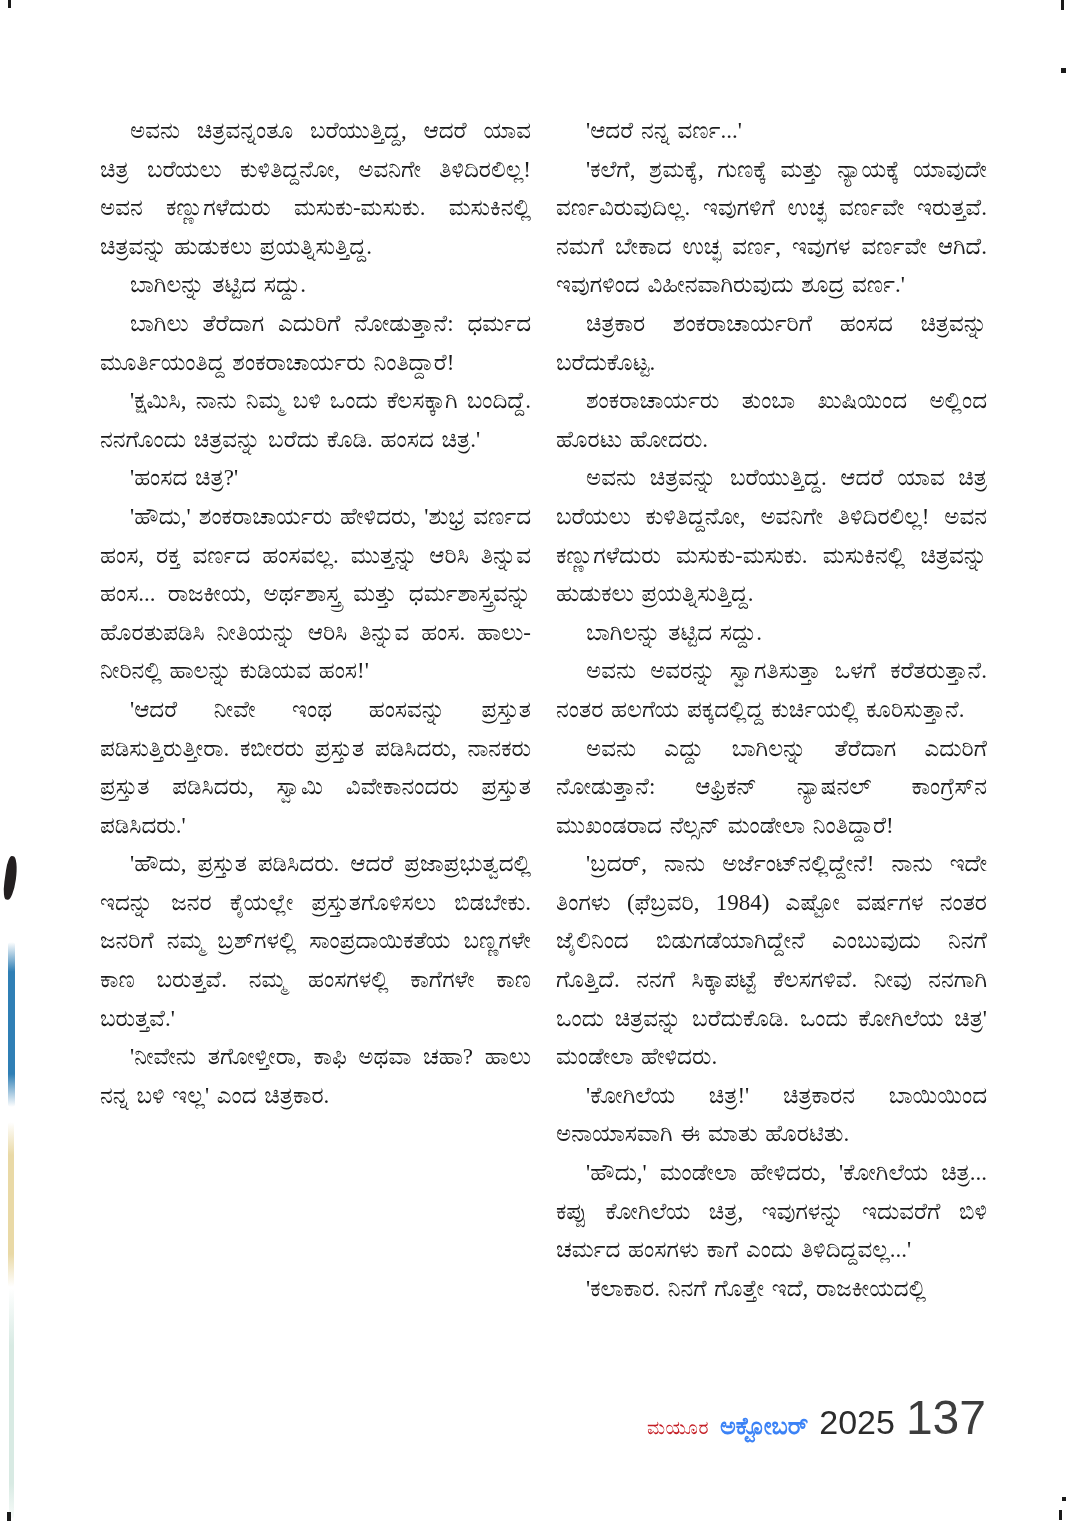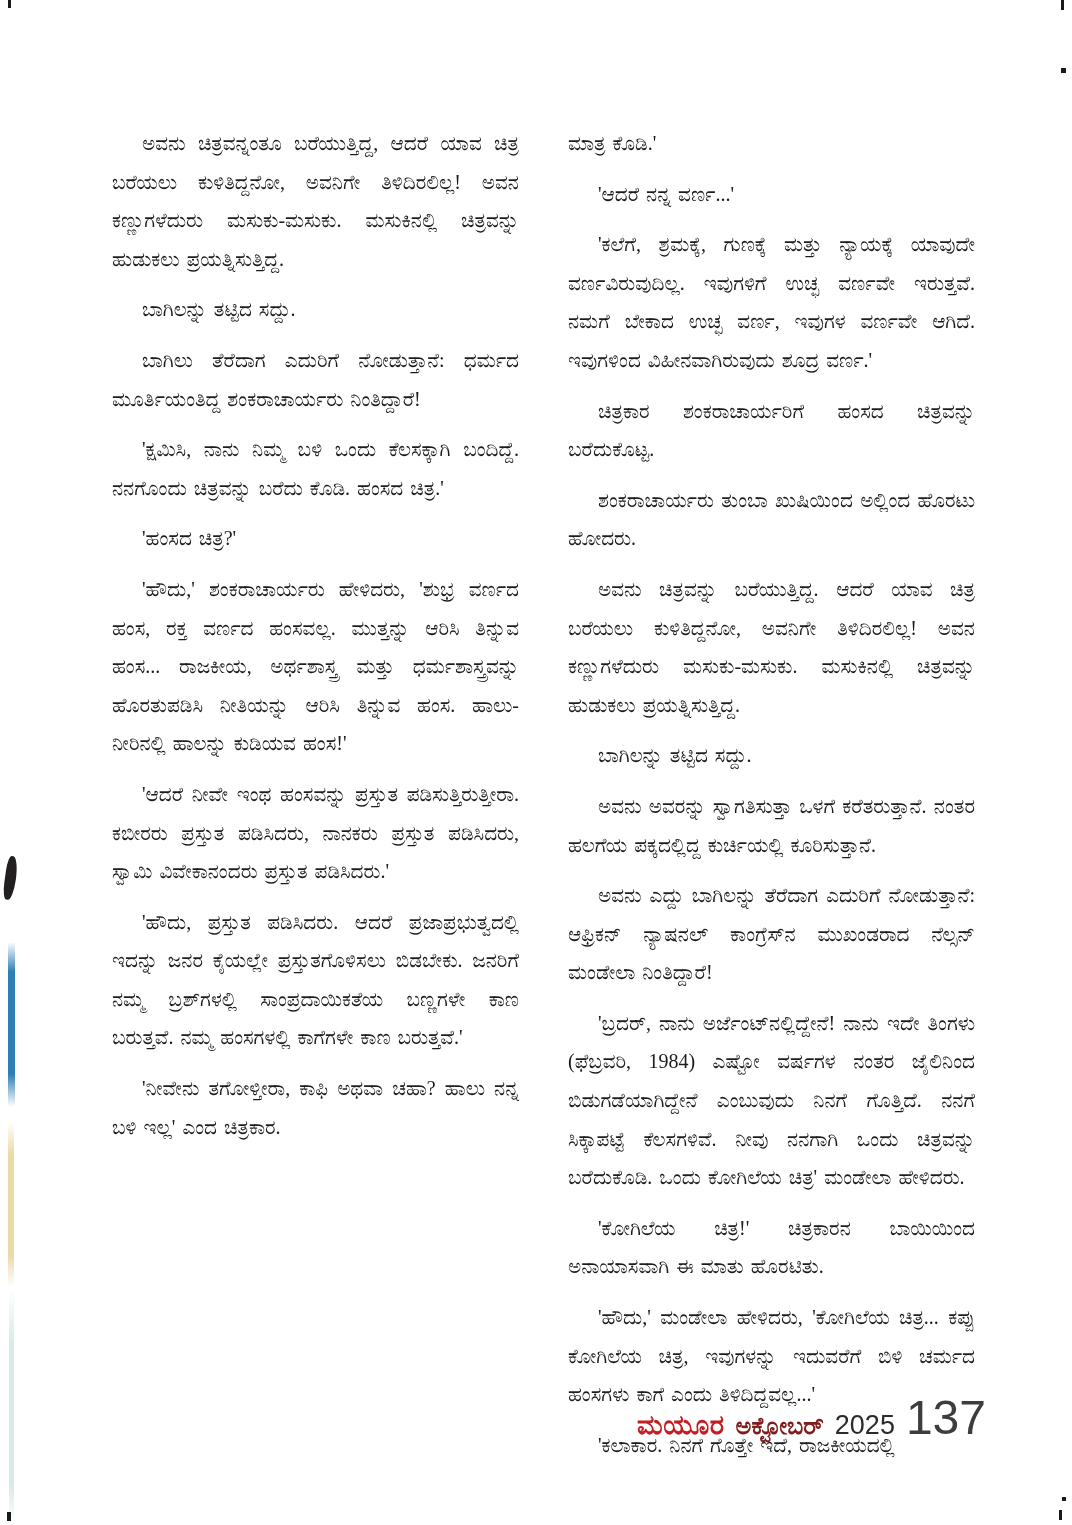--- a/index.html
+++ b/index.html
@@ -17,50 +17,50 @@
     color:var(--text-color);
   }
   .column{
     position:absolute;
     top:112px;
     width:431px;
   }
   .column-left{left:100px;}
   .column-right{left:556px;}
   .column p{
-    margin:12px;
-    font-size:20px;
+    margin:0;
+    font-size:23px;
     line-height:38.6px;
     text-align:justify;
     text-indent:30px;
     word-spacing:2px;
   }
   .column p.no-indent{text-indent:0;}
   .footer{
     position:absolute;
     top:1390px;
     right:86px;
     display:flex;
     align-items:baseline;
     gap:11px;
     white-space:nowrap;
   }
   .magazine-name{
     color:var(--accent);
-    font-weight:bold;
-    font-size:27px;
+    font-weight:normal;
+    font-size:19px;
     letter-spacing:0.5px;
   }
   .footer-month{
     font-size:24px;
     font-weight:bold;
-    color:#7f1d1d;
+    color:#3b82f6;
   }
   .footer-year{
-    font-size:27px;
+    font-size:34px;
     color:#2b2b2b;
     font-family:"Liberation Sans","DejaVu Sans",sans-serif;
   }
   .footer-page-number{
     font-size:48px;
     color:#3d3d3d;
     font-family:"Liberation Sans","DejaVu Sans",sans-serif;
   }
   
   .edge-strip{position:absolute;border-radius:3px;}
@@ -101,21 +101,20 @@
     <p>ಬಾಗಿಲು ತೆರೆದಾಗ ಎದುರಿಗೆ ನೋಡುತ್ತಾನೆ: ಧರ್ಮದ ಮೂರ್ತಿಯಂತಿದ್ದ ಶಂಕರಾಚಾರ್ಯರು ನಿಂತಿದ್ದಾರೆ!</p>
     <p>'ಕ್ಷಮಿಸಿ, ನಾನು ನಿಮ್ಮ ಬಳಿ ಒಂದು ಕೆಲಸಕ್ಕಾಗಿ ಬಂದಿದ್ದೆ. ನನಗೊಂದು ಚಿತ್ರವನ್ನು ಬರೆದು ಕೊಡಿ. ಹಂಸದ ಚಿತ್ರ.'</p>
     <p>'ಹಂಸದ ಚಿತ್ರ?'</p>
     <p>'ಹೌದು,' ಶಂಕರಾಚಾರ್ಯರು ಹೇಳಿದರು, 'ಶುಭ್ರ ವರ್ಣದ ಹಂಸ, ರಕ್ತ ವರ್ಣದ ಹಂಸವಲ್ಲ. ಮುತ್ತನ್ನು ಆರಿಸಿ ತಿನ್ನುವ ಹಂಸ... ರಾಜಕೀಯ, ಅರ್ಥಶಾಸ್ತ್ರ ಮತ್ತು ಧರ್ಮಶಾಸ್ತ್ರವನ್ನು ಹೊರತುಪಡಿಸಿ ನೀತಿಯನ್ನು ಆರಿಸಿ ತಿನ್ನುವ ಹಂಸ. ಹಾಲು-ನೀರಿನಲ್ಲಿ ಹಾಲನ್ನು ಕುಡಿಯವ ಹಂಸ!'</p>
     <p>'ಆದರೆ ನೀವೇ ಇಂಥ ಹಂಸವನ್ನು ಪ್ರಸ್ತುತ ಪಡಿಸುತ್ತಿರುತ್ತೀರಾ. ಕಬೀರರು ಪ್ರಸ್ತುತ ಪಡಿಸಿದರು, ನಾನಕರು ಪ್ರಸ್ತುತ ಪಡಿಸಿದರು, ಸ್ವಾಮಿ ವಿವೇಕಾನಂದರು ಪ್ರಸ್ತುತ ಪಡಿಸಿದರು.'</p>
     <p>'ಹೌದು, ಪ್ರಸ್ತುತ ಪಡಿಸಿದರು. ಆದರೆ ಪ್ರಜಾಪ್ರಭುತ್ವದಲ್ಲಿ ಇದನ್ನು ಜನರ ಕೈಯಲ್ಲೇ ಪ್ರಸ್ತುತಗೊಳಿಸಲು ಬಿಡಬೇಕು. ಜನರಿಗೆ ನಮ್ಮ ಬ್ರಶ್‌ಗಳಲ್ಲಿ ಸಾಂಪ್ರದಾಯಿಕತೆಯ ಬಣ್ಣಗಳೇ ಕಾಣ ಬರುತ್ತವೆ. ನಮ್ಮ ಹಂಸಗಳಲ್ಲಿ ಕಾಗೆಗಳೇ ಕಾಣ ಬರುತ್ತವೆ.'</p>
     <p>'ನೀವೇನು ತಗೋಳ್ತೀರಾ, ಕಾಫಿ ಅಥವಾ ಚಹಾ? ಹಾಲು ನನ್ನ ಬಳಿ ಇಲ್ಲ' ಎಂದ ಚಿತ್ರಕಾರ.</p>
   </div>
 
   <div class="column column-right">
-    <p class="no-indent">ಮಾತ್ರ ಕೊಡಿ.'</p>
     <p>'ಆದರೆ ನನ್ನ ವರ್ಣ...'</p>
     <p>'ಕಲೆಗೆ, ಶ್ರಮಕ್ಕೆ, ಗುಣಕ್ಕೆ ಮತ್ತು ನ್ಯಾಯಕ್ಕೆ ಯಾವುದೇ ವರ್ಣವಿರುವುದಿಲ್ಲ. ಇವುಗಳಿಗೆ ಉಚ್ಛ ವರ್ಣವೇ ಇರುತ್ತವೆ. ನಮಗೆ ಬೇಕಾದ ಉಚ್ಛ ವರ್ಣ, ಇವುಗಳ ವರ್ಣವೇ ಆಗಿದೆ. ಇವುಗಳಿಂದ ವಿಹೀನವಾಗಿರುವುದು ಶೂದ್ರ ವರ್ಣ.'</p>
     <p>ಚಿತ್ರಕಾರ ಶಂಕರಾಚಾರ್ಯರಿಗೆ ಹಂಸದ ಚಿತ್ರವನ್ನು ಬರೆದುಕೊಟ್ಟ.</p>
     <p>ಶಂಕರಾಚಾರ್ಯರು ತುಂಬಾ ಖುಷಿಯಿಂದ ಅಲ್ಲಿಂದ ಹೊರಟು ಹೋದರು.</p>
     <p>ಅವನು ಚಿತ್ರವನ್ನು ಬರೆಯುತ್ತಿದ್ದ. ಆದರೆ ಯಾವ ಚಿತ್ರ ಬರೆಯಲು ಕುಳಿತಿದ್ದನೋ, ಅವನಿಗೇ ತಿಳಿದಿರಲಿಲ್ಲ! ಅವನ ಕಣ್ಣುಗಳೆದುರು ಮಸುಕು-ಮಸುಕು. ಮಸುಕಿನಲ್ಲಿ ಚಿತ್ರವನ್ನು ಹುಡುಕಲು ಪ್ರಯತ್ನಿಸುತ್ತಿದ್ದ.</p>
     <p>ಬಾಗಿಲನ್ನು ತಟ್ಟಿದ ಸದ್ದು.</p>
     <p>ಅವನು ಅವರನ್ನು ಸ್ವಾಗತಿಸುತ್ತಾ ಒಳಗೆ ಕರೆತರುತ್ತಾನೆ. ನಂತರ ಹಲಗೆಯ ಪಕ್ಕದಲ್ಲಿದ್ದ ಕುರ್ಚಿಯಲ್ಲಿ ಕೂರಿಸುತ್ತಾನೆ.</p>
     <p>ಅವನು ಎದ್ದು ಬಾಗಿಲನ್ನು ತೆರೆದಾಗ ಎದುರಿಗೆ ನೋಡುತ್ತಾನೆ: ಆಫ್ರಿಕನ್ ನ್ಯಾಷನಲ್ ಕಾಂಗ್ರೆಸ್‌ನ ಮುಖಂಡರಾದ ನೆಲ್ಸನ್ ಮಂಡೇಲಾ ನಿಂತಿದ್ದಾರೆ!</p>
     <p>'ಬ್ರದರ್, ನಾನು ಅರ್ಜೆಂಟ್‌ನಲ್ಲಿದ್ದೇನೆ! ನಾನು ಇದೇ ತಿಂಗಳು (ಫೆಬ್ರವರಿ, 1984) ಎಷ್ಟೋ ವರ್ಷಗಳ ನಂತರ ಜೈಲಿನಿಂದ ಬಿಡುಗಡೆಯಾಗಿದ್ದೇನೆ ಎಂಬುವುದು ನಿನಗೆ ಗೊತ್ತಿದೆ. ನನಗೆ ಸಿಕ್ಕಾಪಟ್ಟೆ ಕೆಲಸಗಳಿವೆ. ನೀವು ನನಗಾಗಿ ಒಂದು ಚಿತ್ರವನ್ನು ಬರೆದುಕೊಡಿ. ಒಂದು ಕೋಗಿಲೆಯ ಚಿತ್ರ' ಮಂಡೇಲಾ ಹೇಳಿದರು.</p>
     <p>'ಕೋಗಿಲೆಯ ಚಿತ್ರ!' ಚಿತ್ರಕಾರನ ಬಾಯಿಯಿಂದ ಅನಾಯಾಸವಾಗಿ ಈ ಮಾತು ಹೊರಟಿತು.</p>

